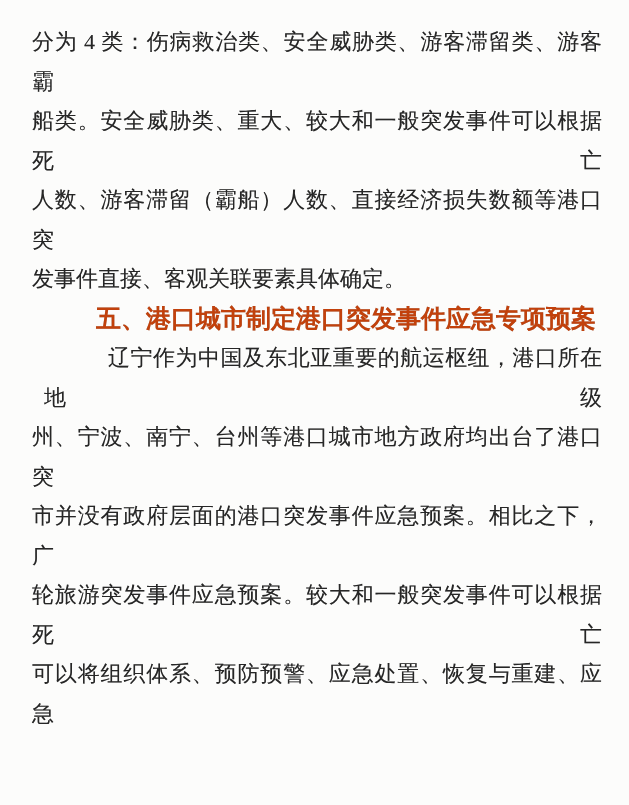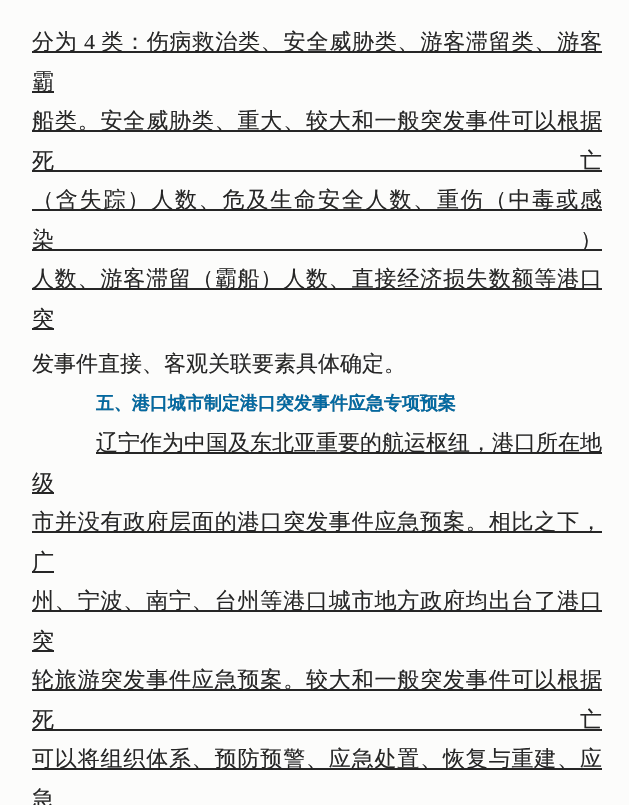--- a/index.html
+++ b/index.html
@@ -25,54 +25,52 @@
     text-shadow: 0 0 0.5px rgba(40,40,40,0.35);
   }
   .ln {
     margin: 0;
     padding: 0;
   }
   
   .j {
     text-align: justify;
     text-align-last: justify;
-    text-decoration: underline;
   }
   
   .end {
     text-align: left;
     text-align-last: left;
-    margin-top: 6px;
   }
   
   .indent {
     text-indent: 64px;
+    margin-left: 12px;
   }
   .heading {
     margin: 0;
     padding-left: 64px;
     font-family: "Liberation Sans", "DejaVu Sans", sans-serif;
     font-weight: 700;
-    font-size: 18px;
+    font-size: 25px;
     line-height: 39.5px;
-    color: #0369a1;
+    color: #c2410c;
   }
 </style>
 </head>
 <body>
 
 <div class="page">
 
   <p class="ln j">分为 4 类：伤病救治类、安全威胁类、游客滞留类、游客霸</p>
   <p class="ln j">船类。安全威胁类、重大、较大和一般突发事件可以根据死亡</p>
-  <p class="ln j">（含失踪）人数、危及生命安全人数、重伤（中毒或感染）</p>
   <p class="ln j">人数、游客滞留（霸船）人数、直接经济损失数额等港口突</p>
   <p class="ln end">发事件直接、客观关联要素具体确定。</p>
 
   <h2 class="heading">五、港口城市制定港口突发事件应急专项预案</h2>
 
   <p class="ln j indent">辽宁作为中国及东北亚重要的航运枢纽，港口所在地级</p>
+  <p class="ln j">州、宁波、南宁、台州等港口城市地方政府均出台了港口突</p>
   <p class="ln j">市并没有政府层面的港口突发事件应急预案。相比之下，广</p>
-  <p class="ln j">州、宁波、南宁、台州等港口城市地方政府均出台了港口突</p>
   <p class="ln j">轮旅游突发事件应急预案。较大和一般突发事件可以根据死亡</p>
   <p class="ln j">可以将组织体系、预防预警、应急处置、恢复与重建、应急</p>
 
 </div>
 
 </body></html>

